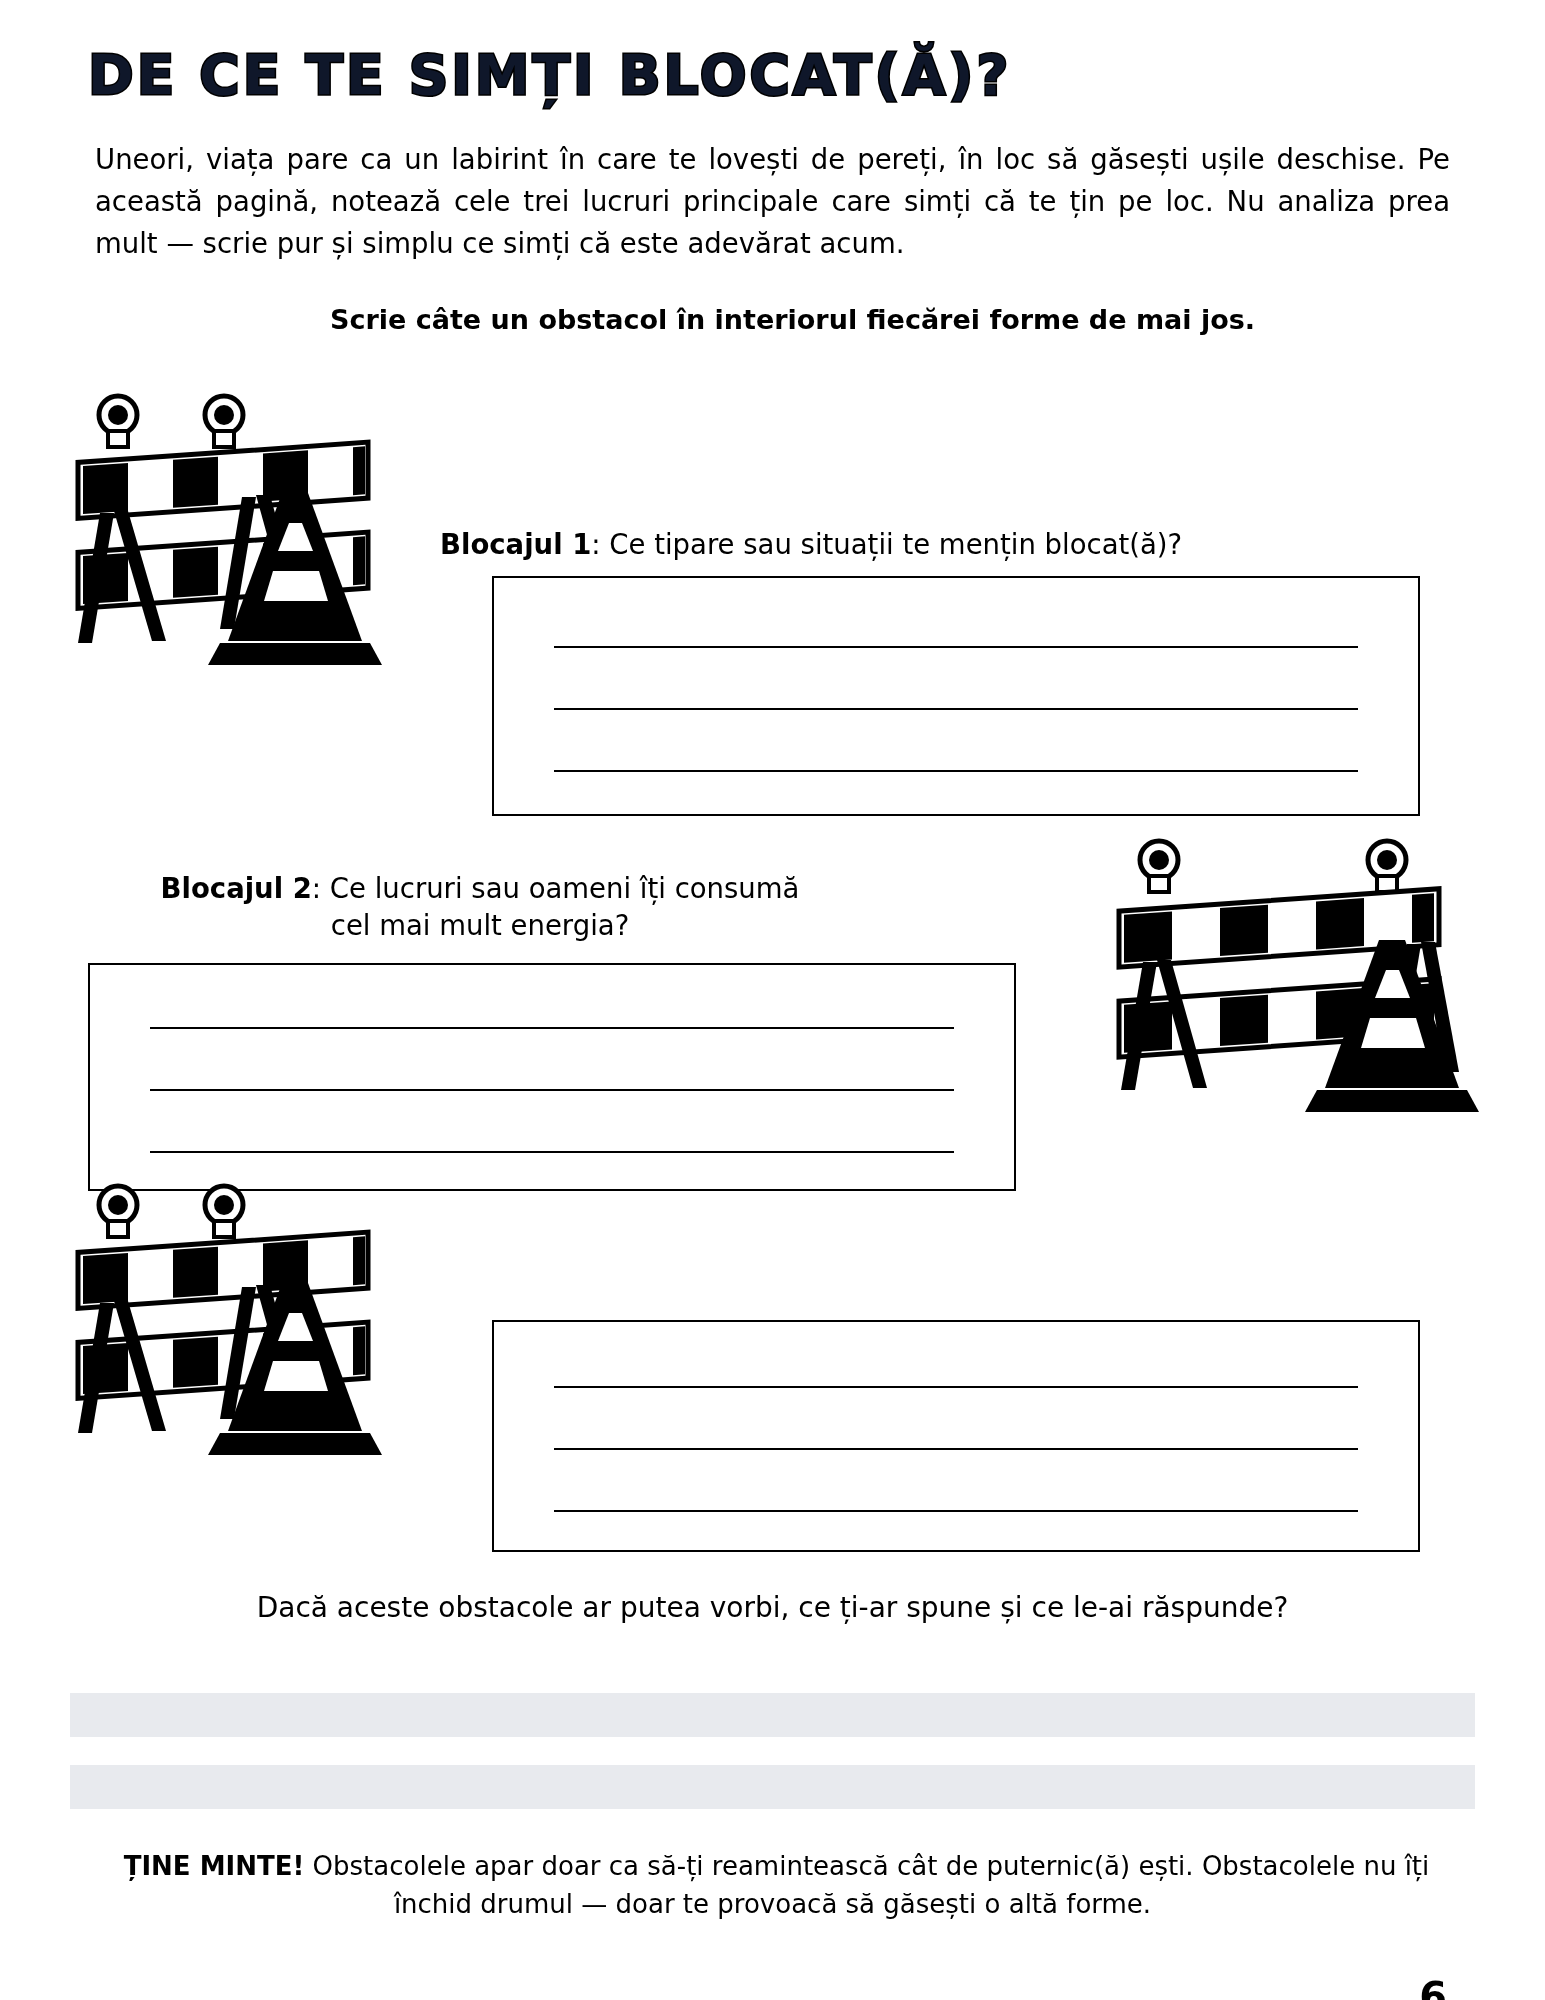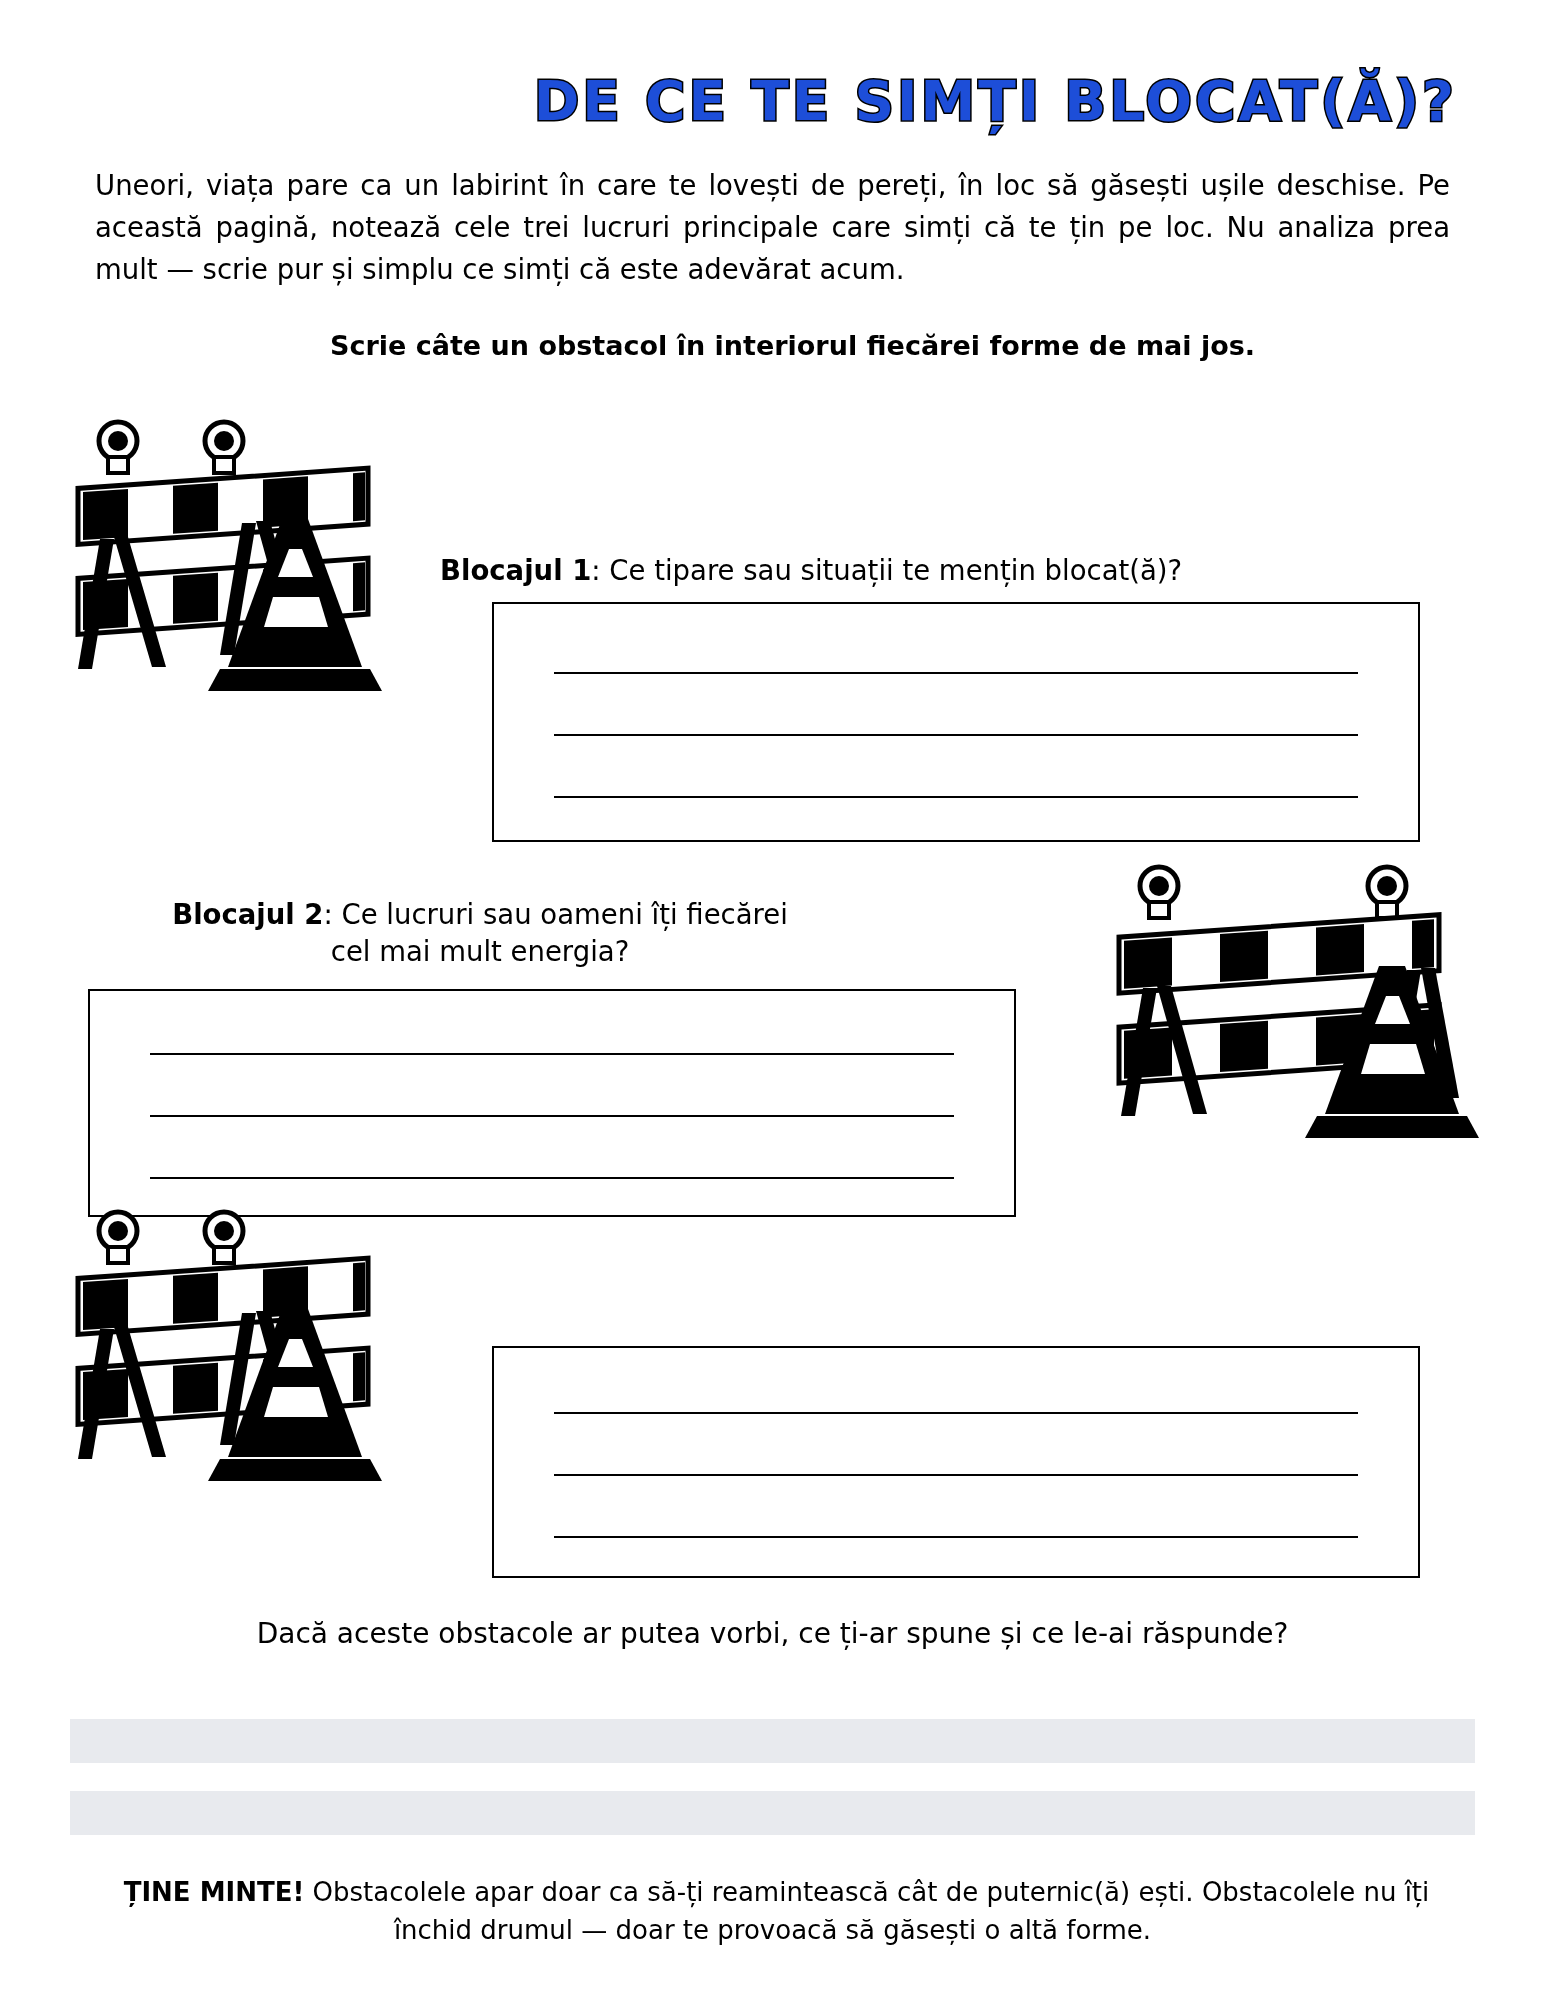--- a/index.html
+++ b/index.html
@@ -18,27 +18,27 @@
   .page {
     position: relative;
     width: 1545px;
     height: 2000px;
     box-sizing: border-box;
     padding: 0 88px;
   }
 
   
   .title {
-    text-align: right;
-    margin-top: 74px;
+    text-align: left;
+    margin-top: 48px;
     font-family: "DejaVu Sans", sans-serif;
     font-size: 55px;
     font-weight: bold;
     letter-spacing: 3px;
-    color: #1d4ed8;
+    color: #0f172a;
     -webkit-text-stroke: 3px #000000;
     paint-order: stroke fill;
     line-height: 1.0;
   }
 
   
   .intro {
     margin-top: 36px;
     font-size: 27.5px;
     line-height: 1.52;
@@ -207,21 +207,21 @@
         <polygon points="314,104 328,104 352,234 338,234"></polygon>
         <polygon points="272,102 298,102 352,250 218,250" fill="#000"></polygon>
         <polygon points="279,132 292,132 303,160 268,160" fill="#fff"></polygon>
         <polygon points="263,180 309,180 318,210 254,210" fill="#fff"></polygon>
         <polygon points="210,252 360,252 372,274 198,274" fill="#000"></polygon>
       </g>
     </svg>
   </div>
 
   <div class="prompt" style="position:absolute; left:100px; top:822px; width:760px; text-align:center;">
-    <b>Blocajul 2</b><span>: Ce lucruri sau oameni îți fiecărei</span><br>
+    <b>Blocajul 2</b><span>: Ce lucruri sau oameni îți consumă</span><br>
     <span>cel mai mult energia?</span>
   </div>
 
   <div class="answerbox" style="position:absolute; left:88px; top:915px; width:928px; height:228px;">
     <div class="rule" style="top:62px;"></div>
     <div class="rule" style="top:124px;"></div>
     <div class="rule" style="top:186px;"></div>
   </div>
 
   <div class="block" style="left:70px; top:1135px; width:330px; height:300px;">

